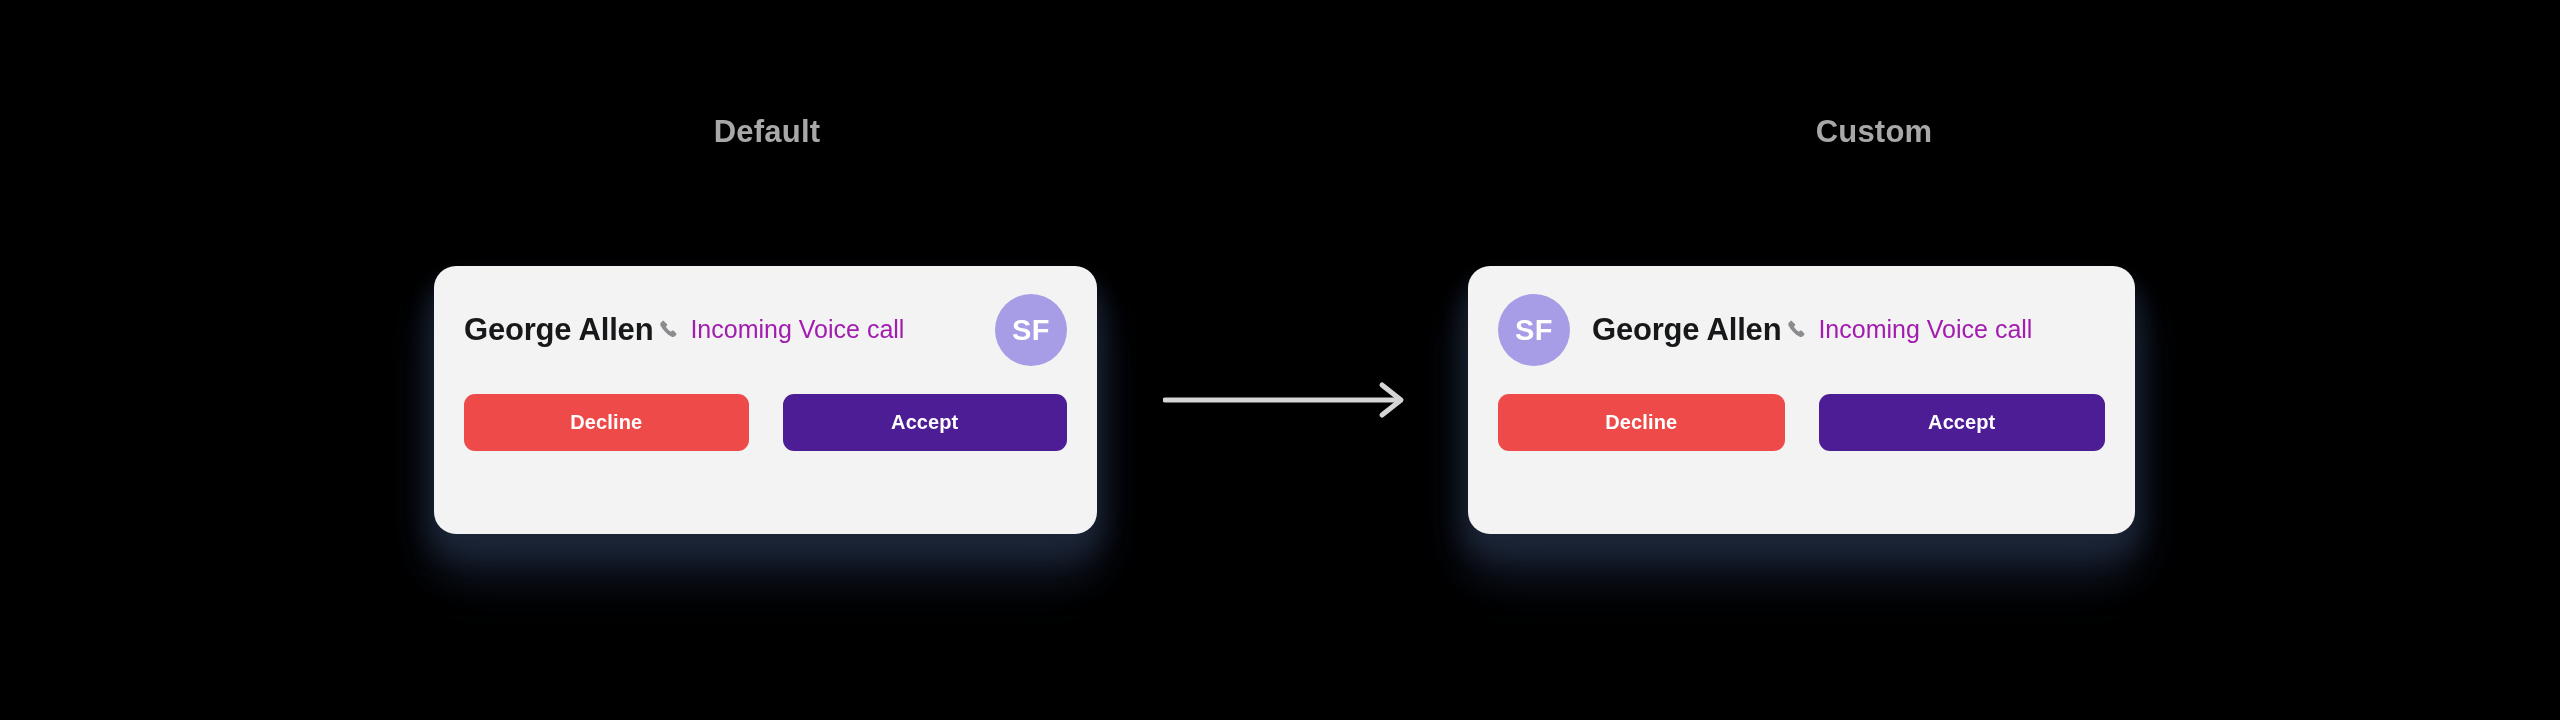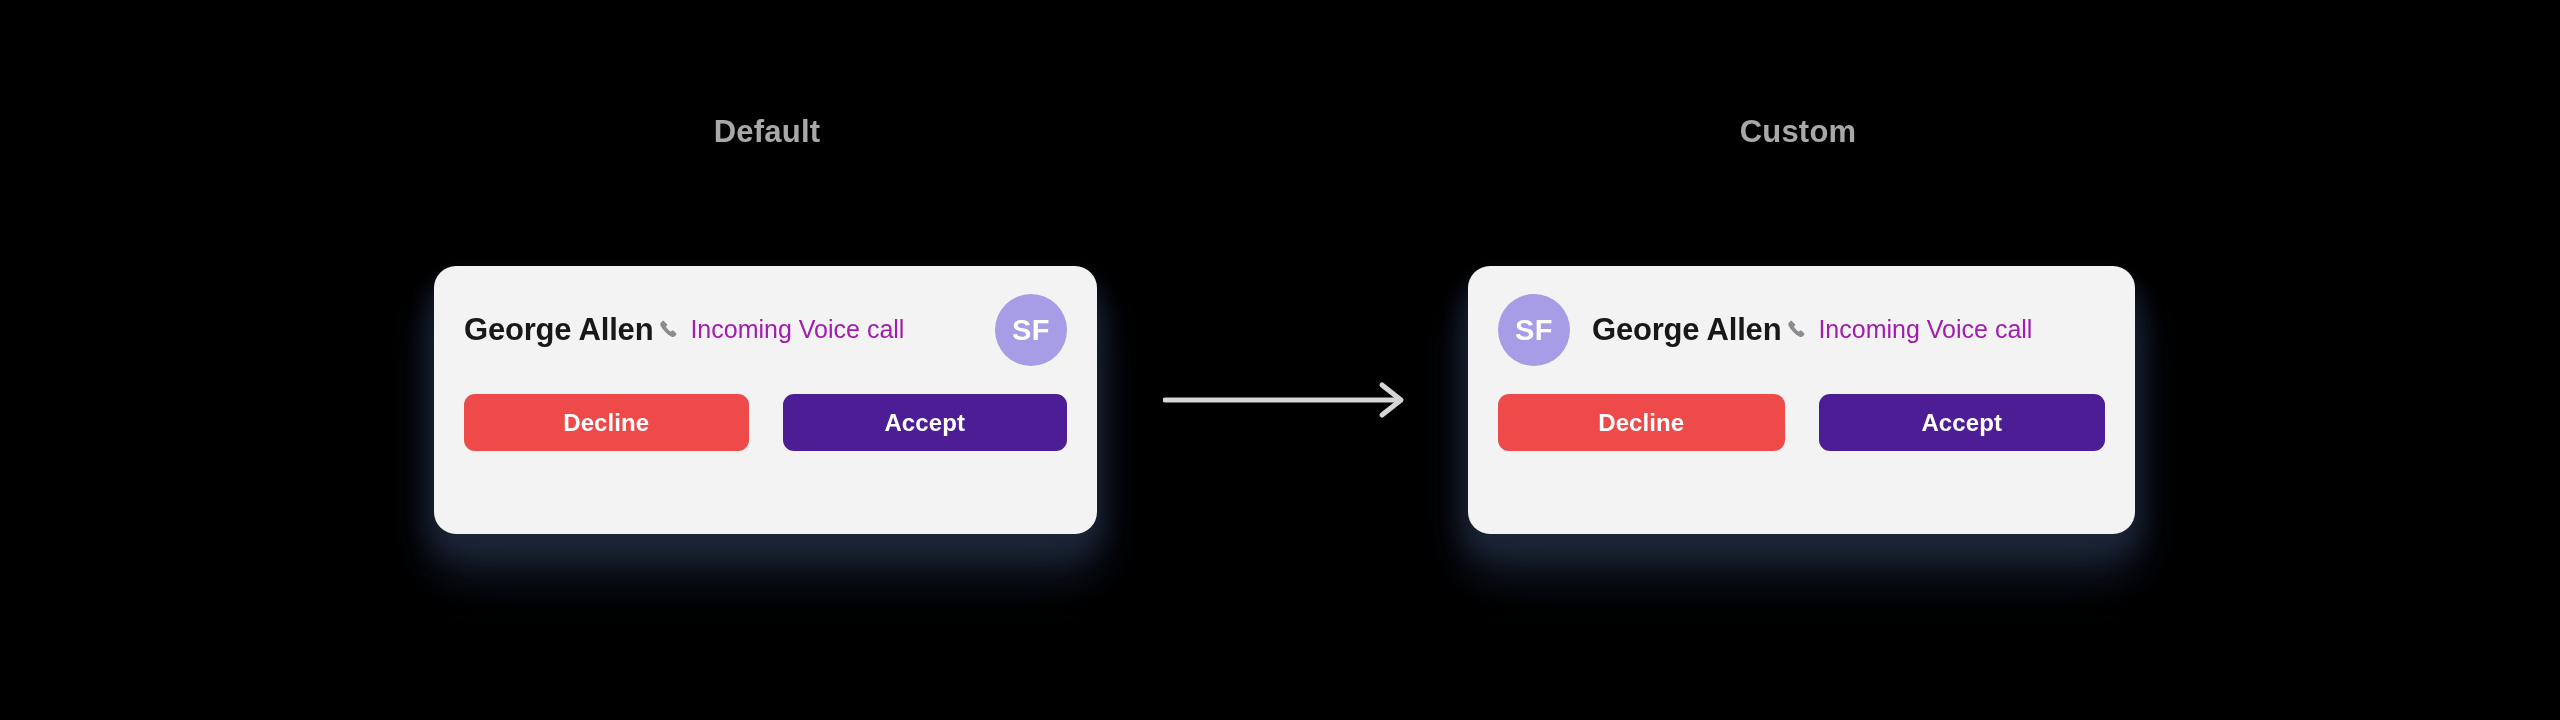--- a/index.html
+++ b/index.html
@@ -28,21 +28,21 @@
     font-size: 31px;
     font-weight: 700;
     color: #a8a8a8;
     letter-spacing: 0.2px;
     text-align: center;
     white-space: nowrap;
     transform: translateX(-50%);
     margin-top: 39px;
   }
   .col-title.left  { left: 767px; }
-  .col-title.right { left: 1798px; }
+  .col-title.right { left: 1874px; }
 
   
   .card {
     position: absolute;
     top: 266px;
     background: #f3f3f3;
     border-radius: 22px;
     box-shadow:
        0 16px 26px rgba(28, 38, 56, 0.95),
        0 30px 44px rgba(30, 40, 60, 0.80),
@@ -116,21 +116,21 @@
     gap: 34px;
     margin-top: 28px;
     flex: 0 0 auto;
   }
   .action-btn {
     flex: 1 1 0;
     height: 57px;
     border: none;
     border-radius: 11px;
     color: #ffffff;
-    font-size: 24px;
+    font-size: 20px;
     font-weight: 700;
     font-family: "Liberation Sans", sans-serif;
     letter-spacing: 0.1px;
     cursor: pointer;
     display: flex;
     align-items: center;
     justify-content: center;
     padding: 16px;
   }
   .decline-btn { background: #ef4a4a; }

